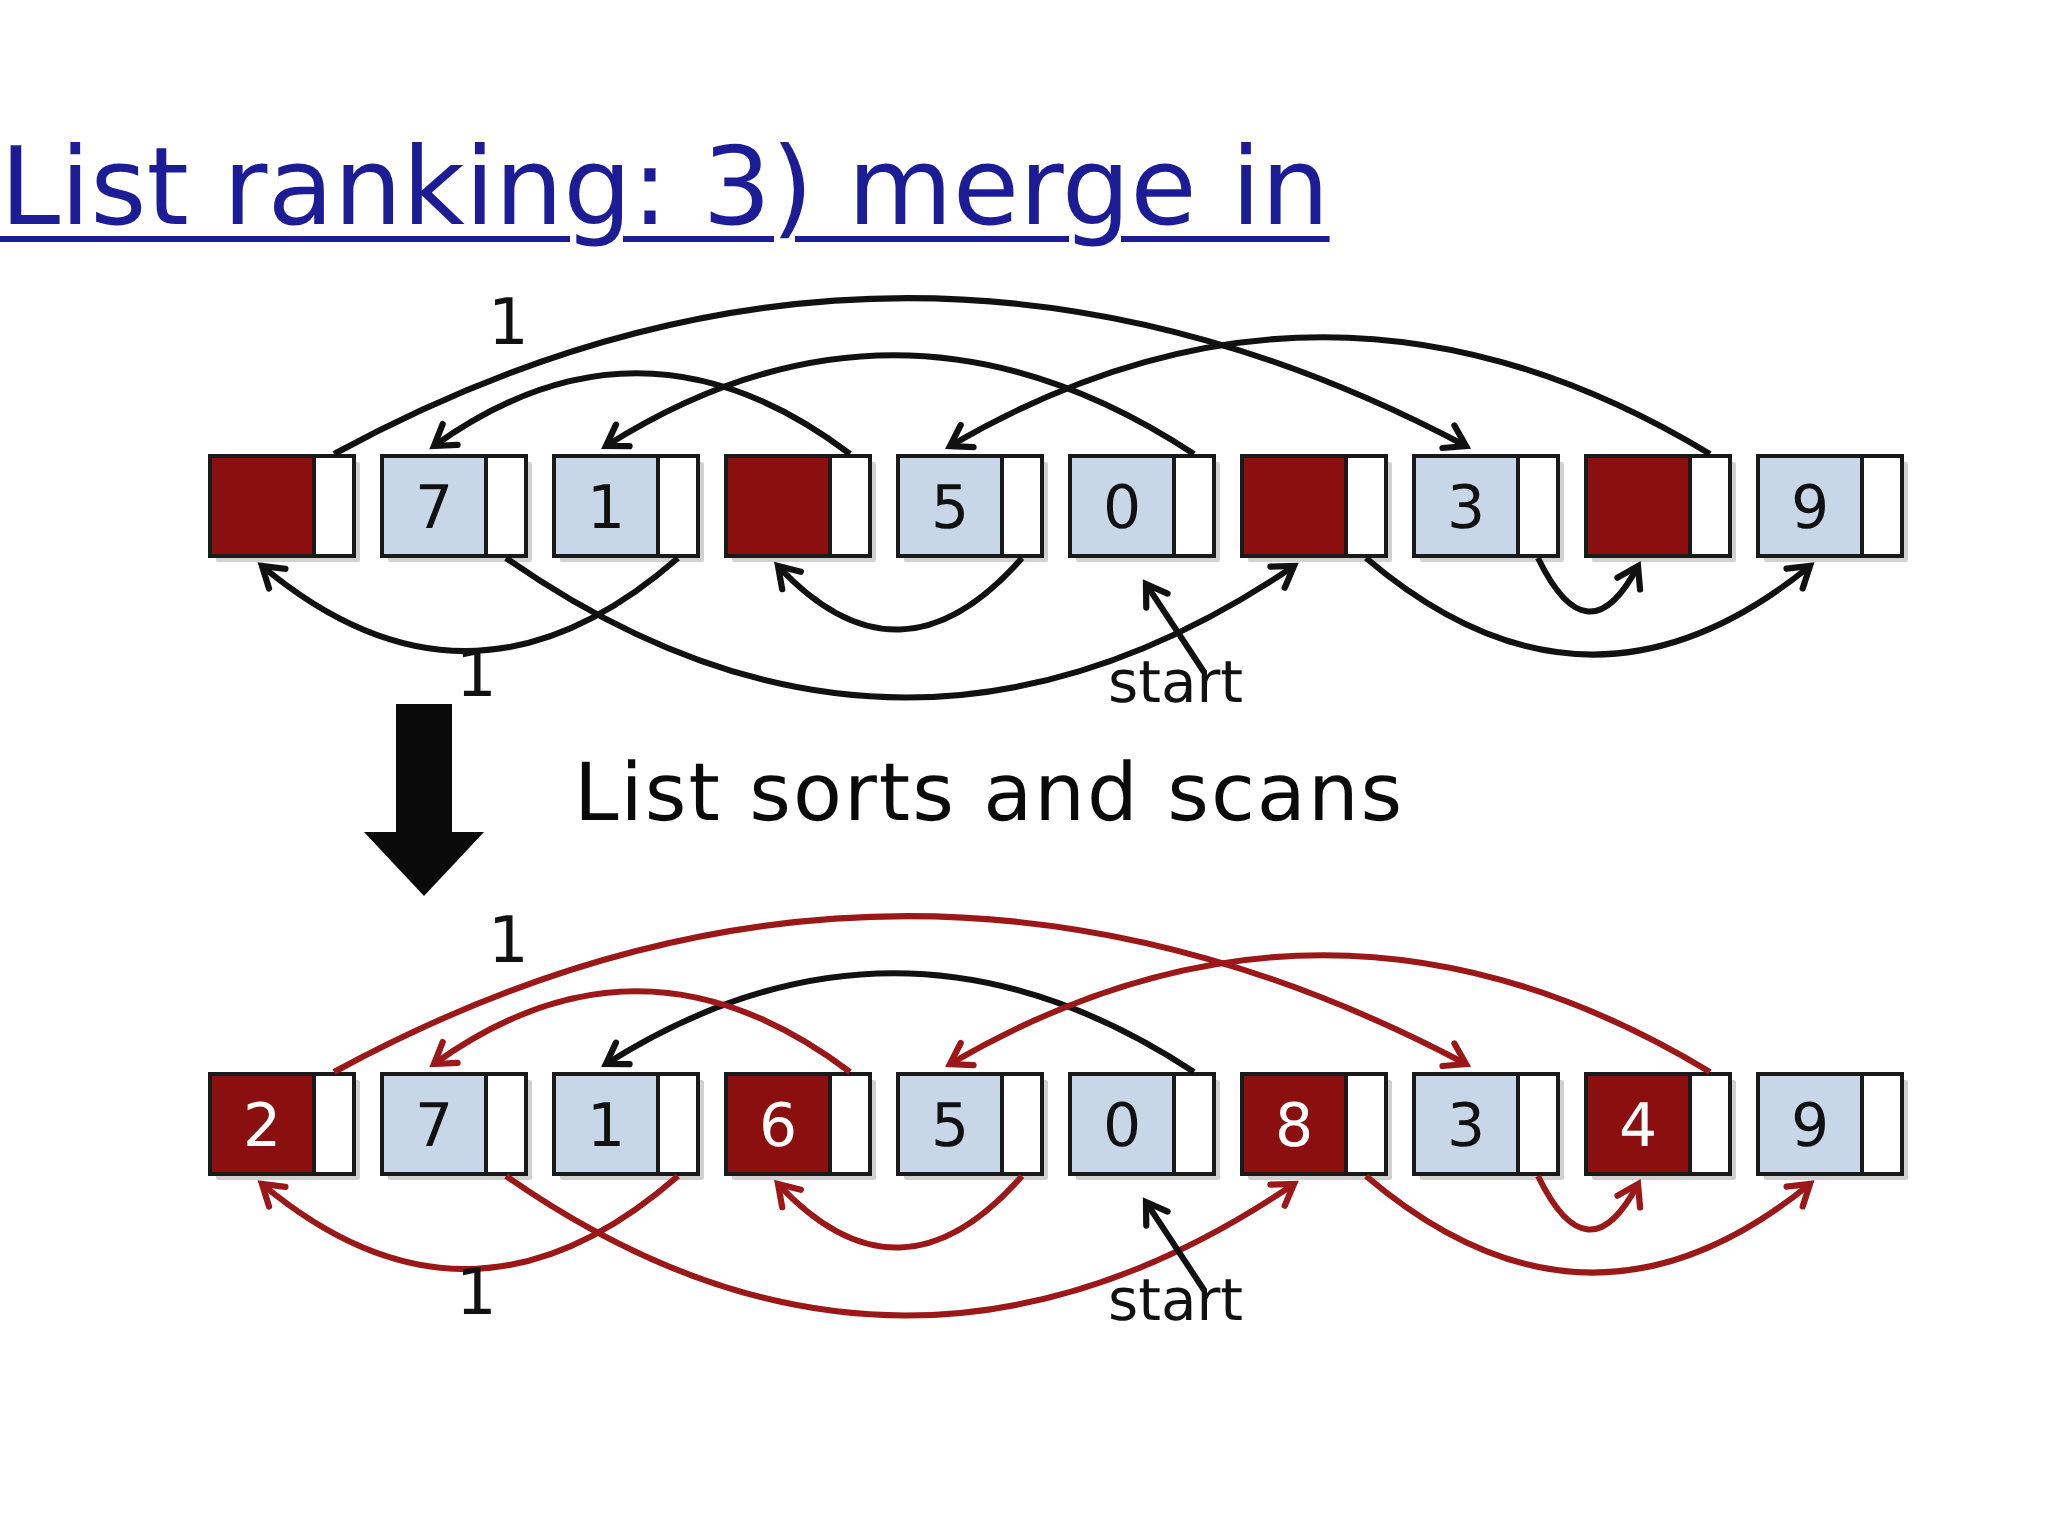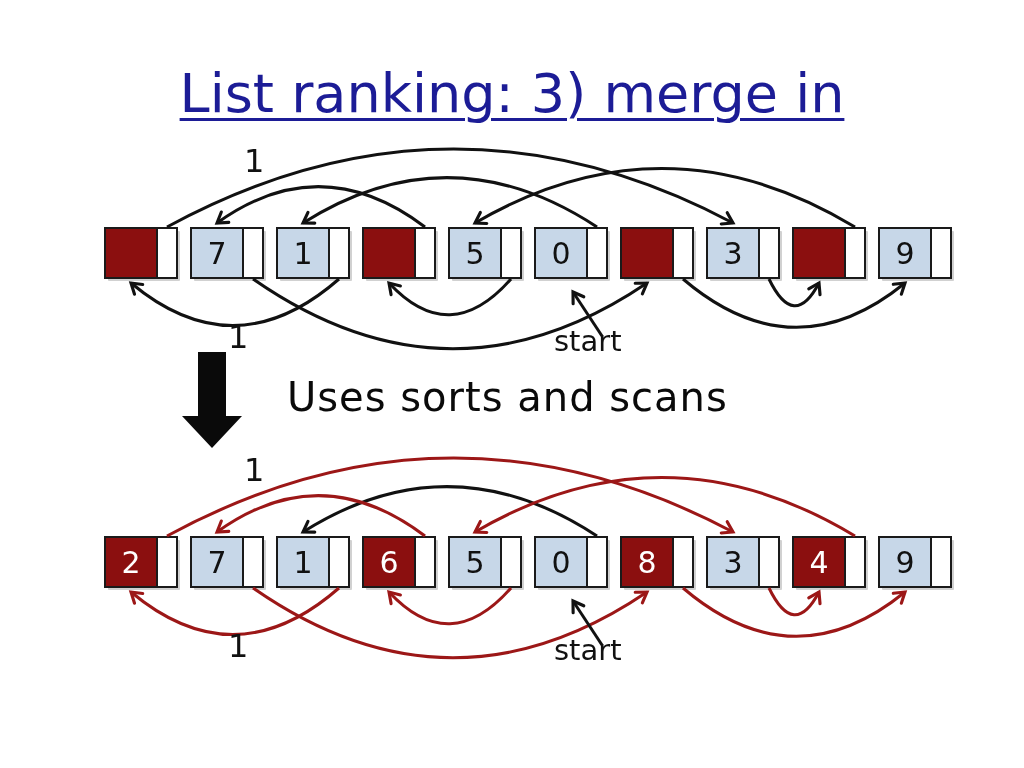--- a/index.html
+++ b/index.html
@@ -1,32 +1,32 @@
 <!DOCTYPE html>
 <html><head>
 <meta charset="utf-8">
 <style>
   html,body{margin:0;padding:0;background:#ffffff;}
   #slide{position:relative;width:1024px;height:768px;background:#ffffff;overflow:hidden;
          font-family:"DejaVu Sans",sans-serif;}
-  #title{position:absolute;top:62px;left:0;width:1024px;text-align:center;
+  #title{position:absolute;top:62px;left:0;width:1024px;text-align:left;
          font-size:54px;font-weight:500;color:#1c1c96;
          text-decoration:underline;text-decoration-thickness:3px;text-underline-offset:6px;
          letter-spacing:0px;}
   #caption{position:absolute;left:287px;top:374px;font-size:40px;color:#0a0a0a;
            letter-spacing:1px;}
   svg{position:absolute;left:0;top:0;}
   svg text{font-family:"DejaVu Sans",sans-serif;}
 </style>
 </head>
 <body>
 
 <div id="slide">
   <div id="title">List ranking: 3) merge in</div>
-  <div id="caption">Uses sorts and scans</div>
+  <div id="caption">List sorts and scans</div>
 
   <svg id="slide-svg" width="1024" height="768" viewBox="0 0 1024 768">
     <defs>
       <marker id="arr-black" viewBox="0 0 12 12" refX="9" refY="6" markerWidth="17" markerHeight="17" orient="auto" markerUnits="userSpaceOnUse">
         <path d="M2,1.5 L9,6 L2,10.5" fill="none" stroke="#111111" stroke-width="2.2" stroke-linecap="round"></path>
       </marker>
       <marker id="arr-red" viewBox="0 0 12 12" refX="9" refY="6" markerWidth="17" markerHeight="17" orient="auto" markerUnits="userSpaceOnUse">
         <path d="M2,1.5 L9,6 L2,10.5" fill="none" stroke="#9c1717" stroke-width="2.2" stroke-linecap="round"></path>
       </marker>
     </defs>

